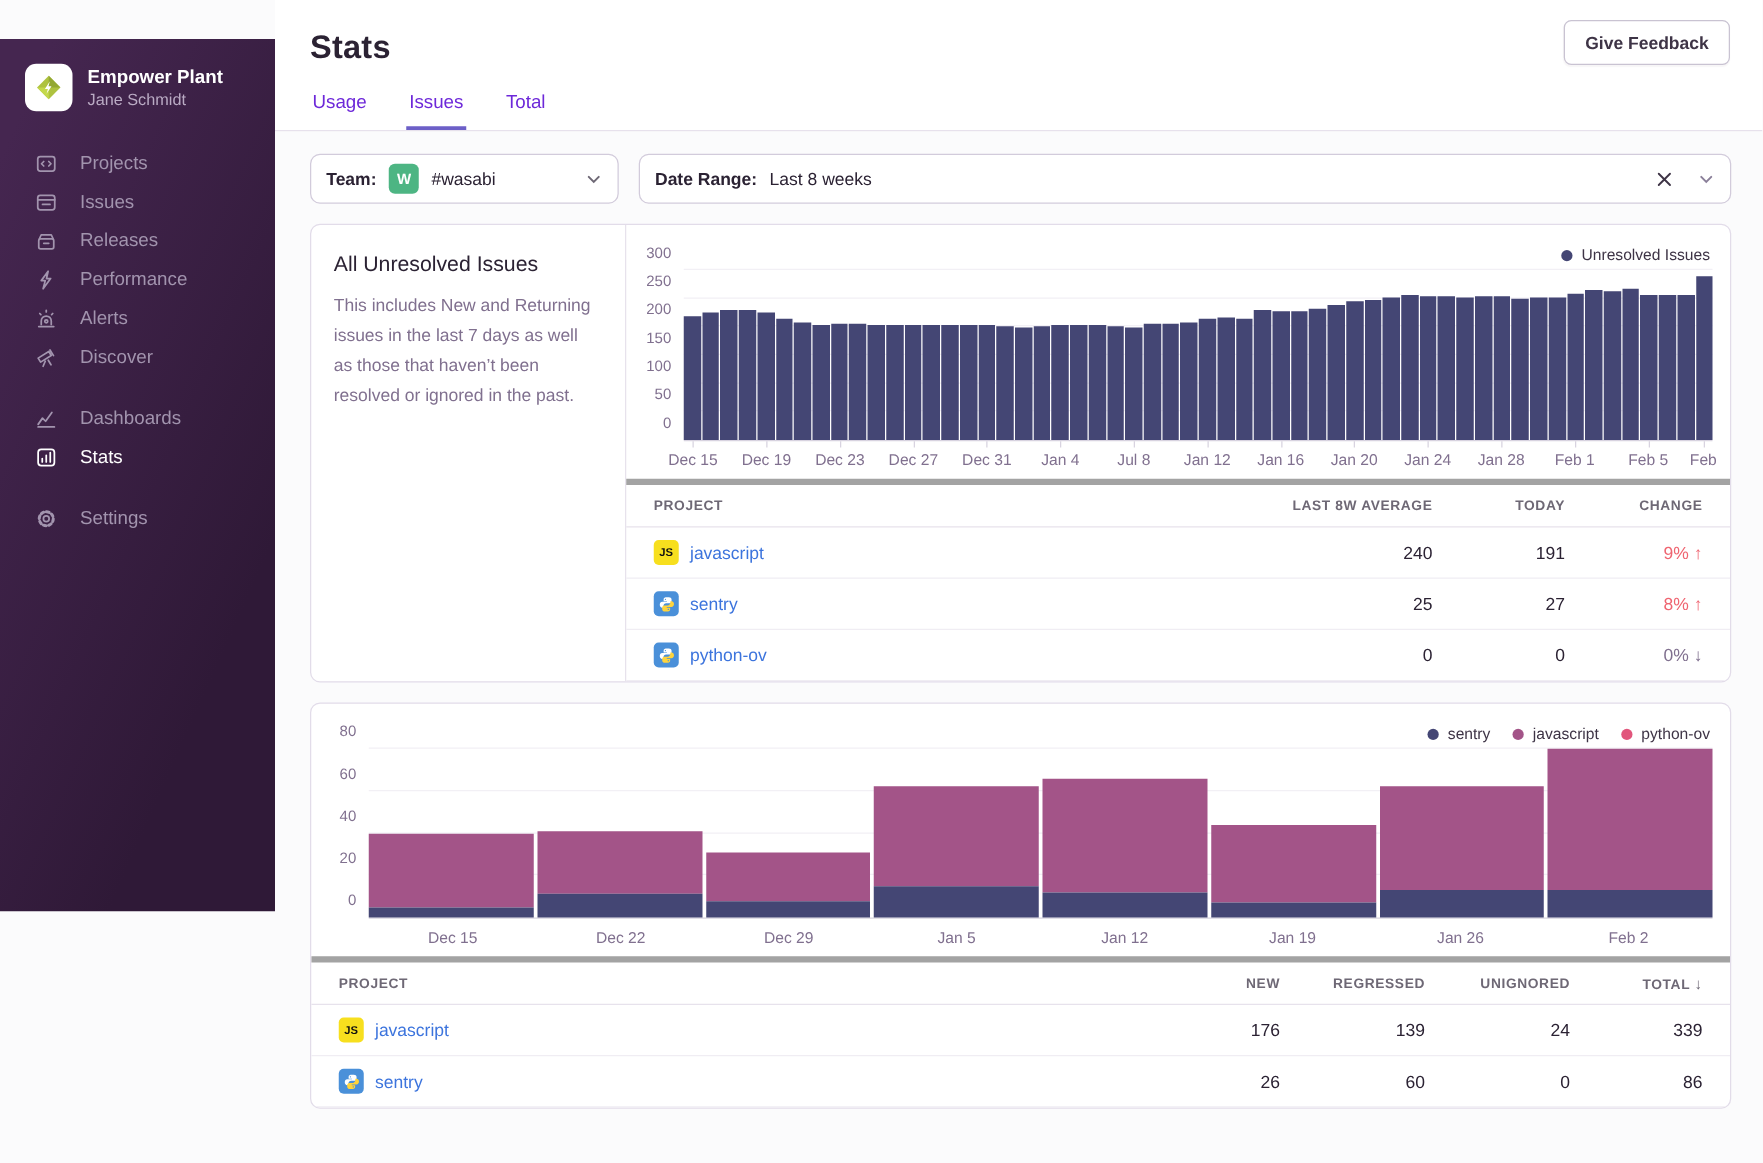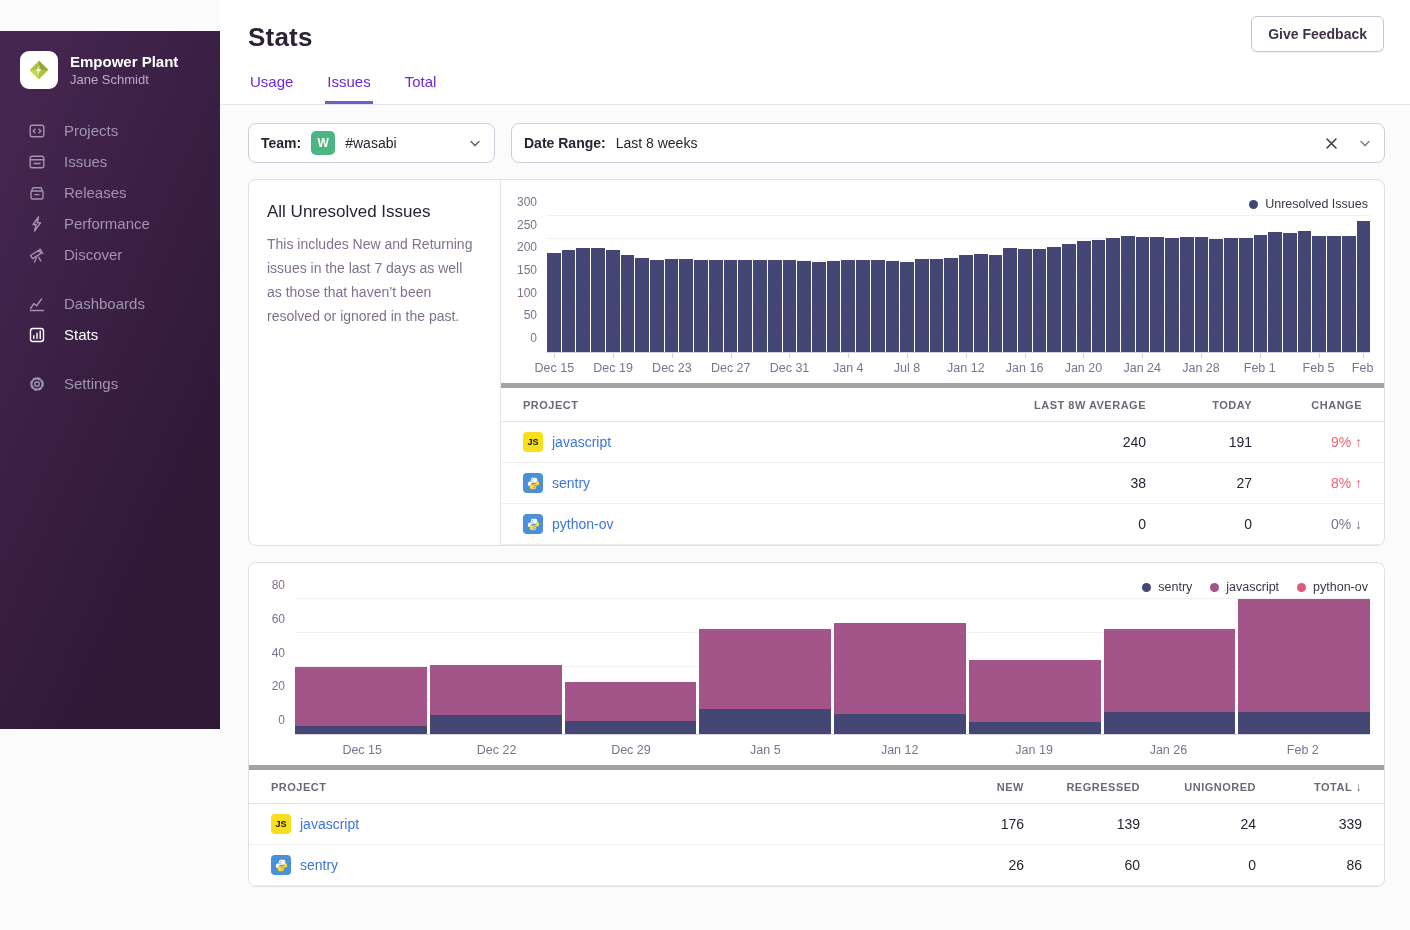--- a/index.html
+++ b/index.html
@@ -133,20 +133,27 @@
         <rect x="3" y="7" width="12" height="8" rx="1.5"></rect>
           <path d="M3.5 7 5 3.8h8L14.5 7M7 10.6h4"></path>
       </svg>
       <span>Releases</span>
     </div>
     <div class="nav-item">
       <svg width="18" height="18" viewBox="0 0 18 18" fill="none" stroke="currentColor" stroke-width="1.4" stroke-linecap="round" stroke-linejoin="round">
         <path d="M10.5 2 5 9.5h3.2L6.5 16l6-8.2H9.2L10.5 2z"></path>
       </svg>
       <span>Performance</span>
+    </div>
+    <div class="nav-item">
+      <svg width="18" height="18" viewBox="0 0 18 18" fill="none" stroke="currentColor" stroke-width="1.4" stroke-linecap="round" stroke-linejoin="round">
+        <path d="M5 13.5v-2.7a4 4 0 0 1 8 0v2.7M3 15.2h12M9 2.2v1.3M3.8 4.8l.9.9M14.2 4.8l-.9.9"></path>
+        <circle cx="9" cy="11" r="1.2"></circle>
+      </svg>
+      <span>Alerts</span>
     </div>
     <div class="nav-item">
       <svg width="18" height="18" viewBox="0 0 18 18" fill="none" stroke="currentColor" stroke-width="1.4" stroke-linecap="round" stroke-linejoin="round">
         <path d="M2.5 9.5 11 4.2l2 3.2-8.5 5.3zM8.2 12l-1.7 4M10.6 11.2l2.2 3.6M12 3l2.8 4.5"></path>
       </svg>
       <span>Discover</span>
     </div>
 
     <div class="nav-gap"></div>
 
@@ -351,21 +358,21 @@
           <div class="trow tbody-row">
             <div class="tcell first proj">
               <span class="pic py">
                 <svg width="13" height="13" viewBox="0 0 16 16">
                     <path fill="#ffffff" d="M7.9 1C6.1 1 4.8 1.6 4.8 3v1.8h3.3v.6H3.4C2 5.4 1 6.6 1 8.3s1 2.9 2.4 2.9h1.2V9.6C4.6 8.2 5.8 7 7.2 7h3.2c1.2 0 2.2-1 2.2-2.2V3c0-1.2-1.3-2-2.6-2H7.9zM6.6 2.4a.66.66 0 1 1 0 1.32.66.66 0 0 1 0-1.32z"></path>
                     <path fill="#ffd43b" d="M8.1 15c1.8 0 3.1-.6 3.1-2v-1.8H7.9v-.6h4.7c1.4 0 2.4-1.2 2.4-2.9s-1-2.9-2.4-2.9h-1.2v1.6c0 1.4-1.2 2.6-2.6 2.6H5.6c-1.2 0-2.2 1-2.2 2.2V13c0 1.2 1.3 2 2.6 2h2.1zm1.3-1.4a.66.66 0 1 1 0-1.32.66.66 0 0 1 0 1.32z"></path>
                   </svg>
               </span>
               <a>sentry</a>
             </div>
-            <div class="tcell">38</div>
+            <div class="tcell">25</div>
             <div class="tcell">27</div>
             <div class="tcell chg-bad">8% ↑</div>
           </div>
           <div class="trow tbody-row">
             <div class="tcell first proj">
               <span class="pic py">
                 <svg width="13" height="13" viewBox="0 0 16 16">
                     <path fill="#ffffff" d="M7.9 1C6.1 1 4.8 1.6 4.8 3v1.8h3.3v.6H3.4C2 5.4 1 6.6 1 8.3s1 2.9 2.4 2.9h1.2V9.6C4.6 8.2 5.8 7 7.2 7h3.2c1.2 0 2.2-1 2.2-2.2V3c0-1.2-1.3-2-2.6-2H7.9zM6.6 2.4a.66.66 0 1 1 0 1.32.66.66 0 0 1 0-1.32z"></path>
                     <path fill="#ffd43b" d="M8.1 15c1.8 0 3.1-.6 3.1-2v-1.8H7.9v-.6h4.7c1.4 0 2.4-1.2 2.4-2.9s-1-2.9-2.4-2.9h-1.2v1.6c0 1.4-1.2 2.6-2.6 2.6H5.6c-1.2 0-2.2 1-2.2 2.2V13c0 1.2 1.3 2 2.6 2h2.1zm1.3-1.4a.66.66 0 1 1 0-1.32.66.66 0 0 1 0 1.32z"></path>
                   </svg>

